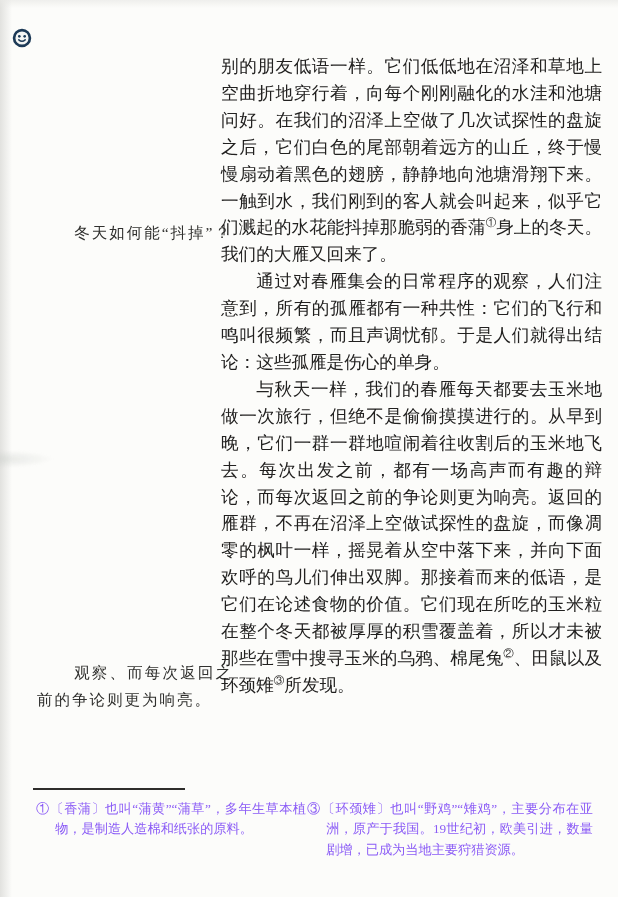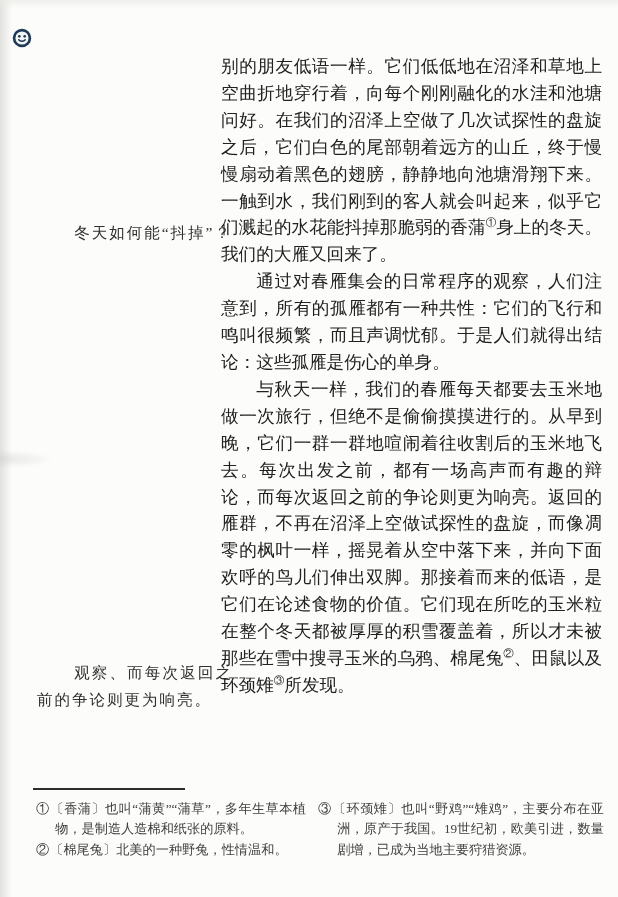--- a/index.html
+++ b/index.html
@@ -52,22 +52,22 @@
     font-size:10.5px;line-height:0;vertical-align:super;
     letter-spacing:0;
   }
   
   .fn-divider{
     position:absolute;left:33px;top:788px;width:152px;height:0;
     border-top:2px solid #2e2d2b;
   }
   .footnotes{
     position:absolute;left:36px;top:799px;width:572px;
-    display:flex;gap:12px;
-    font-size:13.2px;line-height:20.4px;color:#404040;
+    display:flex;gap:1px;
+    font-size:13.2px;line-height:20.4px;color:#8b5cf6;
   }
   .fn-col-left{width:270px;flex:0 0 auto;}
   .fn-col-right{width:286px;flex:0 0 auto;}
   .fn{
     margin:0;text-align:justify;
     padding-left:1.45em;text-indent:-1.45em;
   }
   .fn-marker{letter-spacing:1px;}
 </style>
 </head>
@@ -97,19 +97,18 @@
     <p class="para"><span>通过对春雁集会的日常程序的观察，人们注意到，所有的孤雁都有一种共性：它们的飞行和鸣叫很频繁，而且声调忧郁。于是人们就得出结论：这些孤雁是伤心的单身。</span></p>
 
     <p class="para"><span>与秋天一样，我们的春雁每天都要去玉米地做一次旅行，但绝不是偷偷摸摸进行的。从早到晚，它们一群一群地喧闹着往收割后的玉米地飞去。每次出发之前，都有一场高声而有趣的辩论，而每次返回之前的争论则更为响亮。返回的雁群，不再在沼泽上空做试探性的盘旋，而像凋零的枫叶一样，摇晃着从空中落下来，并向下面欢呼的鸟儿们伸出双脚。那接着而来的低语，是它们在论述食物的价值。它们现在所吃的玉米粒在整个冬天都被厚厚的积雪覆盖着，所以才未被那些在雪中搜寻玉米的乌鸦、棉尾兔</span><sup>②</sup><span>、田鼠以及环颈雉</span><sup>③</sup><span>所发现。</span></p>
   </main>
 
   <div class="fn-divider"></div>
 
   <section class="footnotes">
     <div class="fn-col-left">
       <p class="fn"><span class="fn-marker">①</span><span>〔香蒲〕也叫“蒲黄”“蒲草”，多年生草本植物，是制造人造棉和纸张的原料。</span></p>
-      <p class="fn"><span class="fn-marker">②</span><span>〔棉尾兔〕北美的一种野兔，性情温和。</span></p>
     </div>
     <div class="fn-col-right">
       <p class="fn"><span class="fn-marker">③</span><span>〔环颈雉〕也叫“野鸡”“雉鸡”，主要分布在亚洲，原产于我国。19世纪初，欧美引进，数量剧增，已成为当地主要狩猎资源。</span></p>
     </div>
   </section>
 </div>
 
 </body></html>

